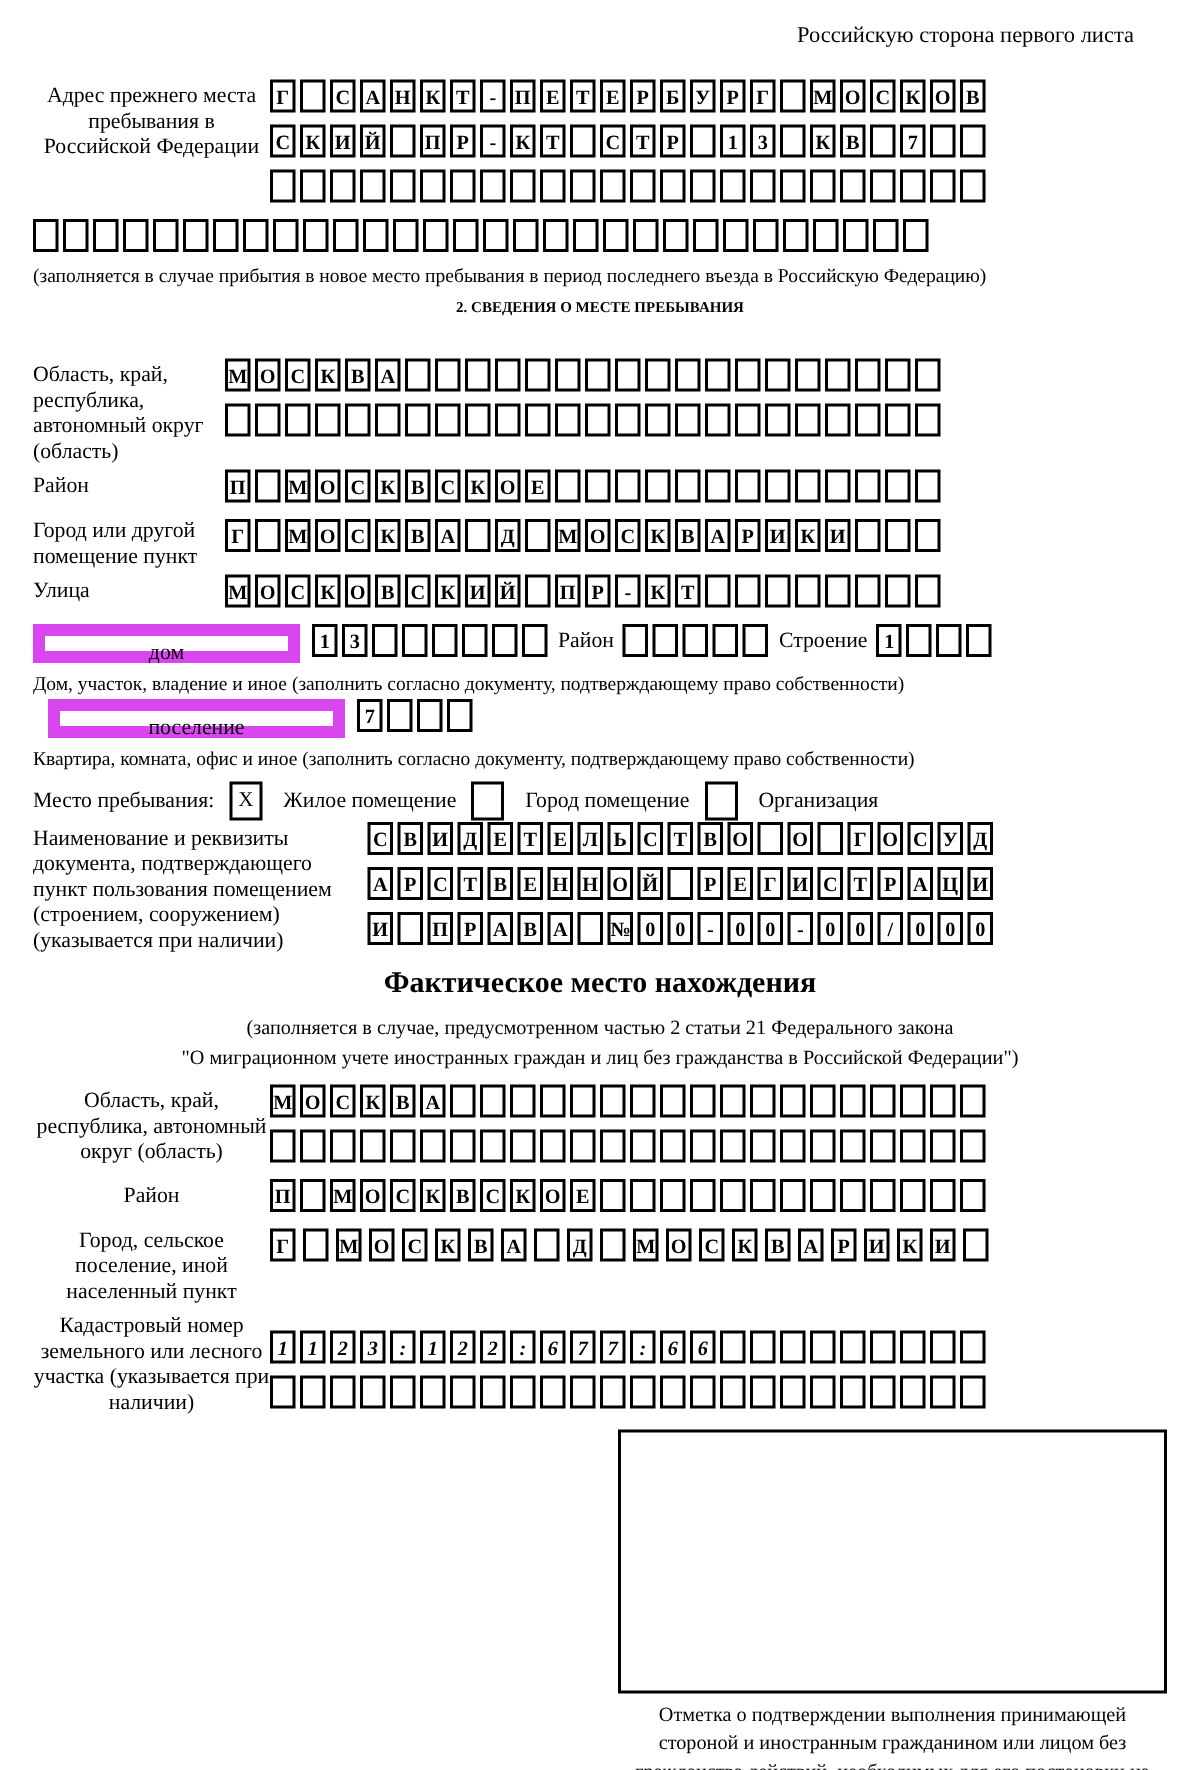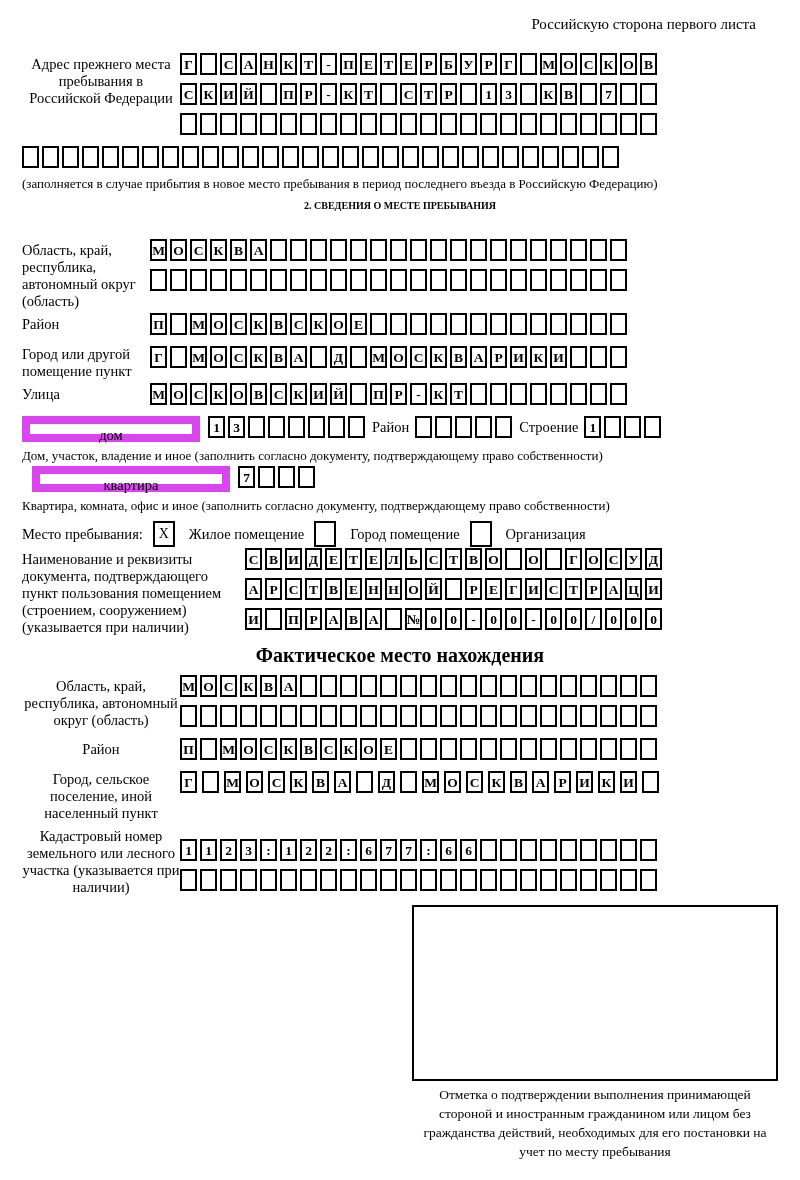--- a/index.html
+++ b/index.html
@@ -99,21 +99,21 @@
     <div class="boxlabel bl-dom">дом</div>
     <div class="cell-row"><span class="cell">1</span><span class="cell">3</span><span class="cell"></span><span class="cell"></span><span class="cell"></span><span class="cell"></span><span class="cell"></span><span class="cell"></span></div>
     <span class="inline-label">Район</span>
     <div class="cell-row"><span class="cell"></span><span class="cell"></span><span class="cell"></span><span class="cell"></span><span class="cell"></span></div>
     <span class="inline-label">Строение</span>
     <div class="cell-row"><span class="cell">1</span><span class="cell"></span><span class="cell"></span><span class="cell"></span></div>
   </div>
   <div class="caption">Дом, участок, владение и иное (заполнить согласно документу, подтверждающему право собственности)</div>
 
   <div class="house-row">
-    <div class="boxlabel bl-kv">квартира</div>
+    <div class="boxlabel bl-kv">поселение</div>
     <div class="cell-row"><span class="cell">7</span><span class="cell"></span><span class="cell"></span><span class="cell"></span></div>
   </div>
   <div class="caption">Квартира, комната, офис и иное (заполнить согласно документу, подтверждающему право собственности)</div>
 
   <div class="stay-row">
     <span>Место пребывания:</span>
     <span class="checkbox">X</span>
     <span>Жилое помещение</span>
     <span class="checkbox"></span>
     <span>Город помещение</span>
@@ -124,20 +124,24 @@
   <div class="field">
     <div class="label w223">Наименование и реквизиты документа, подтверждающего пункт пользования помещением (строением, сооружением) (указывается при наличии)</div>
     <div>
       <div class="cell-row"><span class="cell">С</span><span class="cell">В</span><span class="cell">И</span><span class="cell">Д</span><span class="cell">Е</span><span class="cell">Т</span><span class="cell">Е</span><span class="cell">Л</span><span class="cell">Ь</span><span class="cell">С</span><span class="cell">Т</span><span class="cell">В</span><span class="cell">О</span><span class="cell"></span><span class="cell">О</span><span class="cell"></span><span class="cell">Г</span><span class="cell">О</span><span class="cell">С</span><span class="cell">У</span><span class="cell">Д</span></div>
       <div class="cell-row"><span class="cell">А</span><span class="cell">Р</span><span class="cell">С</span><span class="cell">Т</span><span class="cell">В</span><span class="cell">Е</span><span class="cell">Н</span><span class="cell">Н</span><span class="cell">О</span><span class="cell">Й</span><span class="cell"></span><span class="cell">Р</span><span class="cell">Е</span><span class="cell">Г</span><span class="cell">И</span><span class="cell">С</span><span class="cell">Т</span><span class="cell">Р</span><span class="cell">А</span><span class="cell">Ц</span><span class="cell">И</span></div>
       <div class="cell-row"><span class="cell">И</span><span class="cell"></span><span class="cell">П</span><span class="cell">Р</span><span class="cell">А</span><span class="cell">В</span><span class="cell">А</span><span class="cell"></span><span class="cell">№</span><span class="cell">0</span><span class="cell">0</span><span class="cell">-</span><span class="cell">0</span><span class="cell">0</span><span class="cell">-</span><span class="cell">0</span><span class="cell">0</span><span class="cell">/</span><span class="cell">0</span><span class="cell">0</span><span class="cell">0</span></div>
     </div>
   </div>
 
   <div class="sec-title" style="font-size:20px; margin:6px 0 8px 0;">Фактическое место нахождения</div>
+  <div class="fact-note">
+    <div>(заполняется в случае, предусмотренном частью 2 статьи 21 Федерального закона</div>
+    <div>"О миграционном учете иностранных граждан и лиц без гражданства в Российской Федерации")</div>
+  </div>
 
   <div class="field">
     <div class="label w158">Область, край, республика, автономный округ (область)</div>
     <div>
       <div class="cell-row"><span class="cell">М</span><span class="cell">О</span><span class="cell">С</span><span class="cell">К</span><span class="cell">В</span><span class="cell">А</span><span class="cell"></span><span class="cell"></span><span class="cell"></span><span class="cell"></span><span class="cell"></span><span class="cell"></span><span class="cell"></span><span class="cell"></span><span class="cell"></span><span class="cell"></span><span class="cell"></span><span class="cell"></span><span class="cell"></span><span class="cell"></span><span class="cell"></span><span class="cell"></span><span class="cell"></span><span class="cell"></span></div>
       <div class="cell-row"><span class="cell"></span><span class="cell"></span><span class="cell"></span><span class="cell"></span><span class="cell"></span><span class="cell"></span><span class="cell"></span><span class="cell"></span><span class="cell"></span><span class="cell"></span><span class="cell"></span><span class="cell"></span><span class="cell"></span><span class="cell"></span><span class="cell"></span><span class="cell"></span><span class="cell"></span><span class="cell"></span><span class="cell"></span><span class="cell"></span><span class="cell"></span><span class="cell"></span><span class="cell"></span><span class="cell"></span></div>
     </div>
   </div>
 
   <div class="field">
@@ -145,21 +149,21 @@
     <div class="cell-row"><span class="cell">П</span><span class="cell"></span><span class="cell">М</span><span class="cell">О</span><span class="cell">С</span><span class="cell">К</span><span class="cell">В</span><span class="cell">С</span><span class="cell">К</span><span class="cell">О</span><span class="cell">Е</span><span class="cell"></span><span class="cell"></span><span class="cell"></span><span class="cell"></span><span class="cell"></span><span class="cell"></span><span class="cell"></span><span class="cell"></span><span class="cell"></span><span class="cell"></span><span class="cell"></span><span class="cell"></span><span class="cell"></span></div>
   </div>
 
   <div class="field">
     <div class="label w158" style="padding-top:0;">Город, сельское поселение, иной населенный пункт</div>
     <div class="cell-row wide"><span class="cell">Г</span><span class="cell"></span><span class="cell">М</span><span class="cell">О</span><span class="cell">С</span><span class="cell">К</span><span class="cell">В</span><span class="cell">А</span><span class="cell"></span><span class="cell">Д</span><span class="cell"></span><span class="cell">М</span><span class="cell">О</span><span class="cell">С</span><span class="cell">К</span><span class="cell">В</span><span class="cell">А</span><span class="cell">Р</span><span class="cell">И</span><span class="cell">К</span><span class="cell">И</span><span class="cell"></span></div>
   </div>
 
   <div class="field">
     <div class="label w158">Кадастровый номер земельного или лесного участка (указывается при наличии)</div>
-    <div style="padding-top:14px;">
+    <div style="padding-top:14px;font-style:italic;">
       <div class="cell-row"><span class="cell">1</span><span class="cell">1</span><span class="cell">2</span><span class="cell">3</span><span class="cell">:</span><span class="cell">1</span><span class="cell">2</span><span class="cell">2</span><span class="cell">:</span><span class="cell">6</span><span class="cell">7</span><span class="cell">7</span><span class="cell">:</span><span class="cell">6</span><span class="cell">6</span><span class="cell"></span><span class="cell"></span><span class="cell"></span><span class="cell"></span><span class="cell"></span><span class="cell"></span><span class="cell"></span><span class="cell"></span><span class="cell"></span></div>
       <div class="cell-row"><span class="cell"></span><span class="cell"></span><span class="cell"></span><span class="cell"></span><span class="cell"></span><span class="cell"></span><span class="cell"></span><span class="cell"></span><span class="cell"></span><span class="cell"></span><span class="cell"></span><span class="cell"></span><span class="cell"></span><span class="cell"></span><span class="cell"></span><span class="cell"></span><span class="cell"></span><span class="cell"></span><span class="cell"></span><span class="cell"></span><span class="cell"></span><span class="cell"></span><span class="cell"></span><span class="cell"></span></div>
     </div>
   </div>
 
   <div class="mark-wrap">
     <div class="mark-box"></div>
     <div class="mark-note">Отметка о подтверждении выполнения принимающей стороной и иностранным гражданином или лицом без гражданства действий, необходимых для его постановки на учет по месту пребывания</div>
   </div>
 

